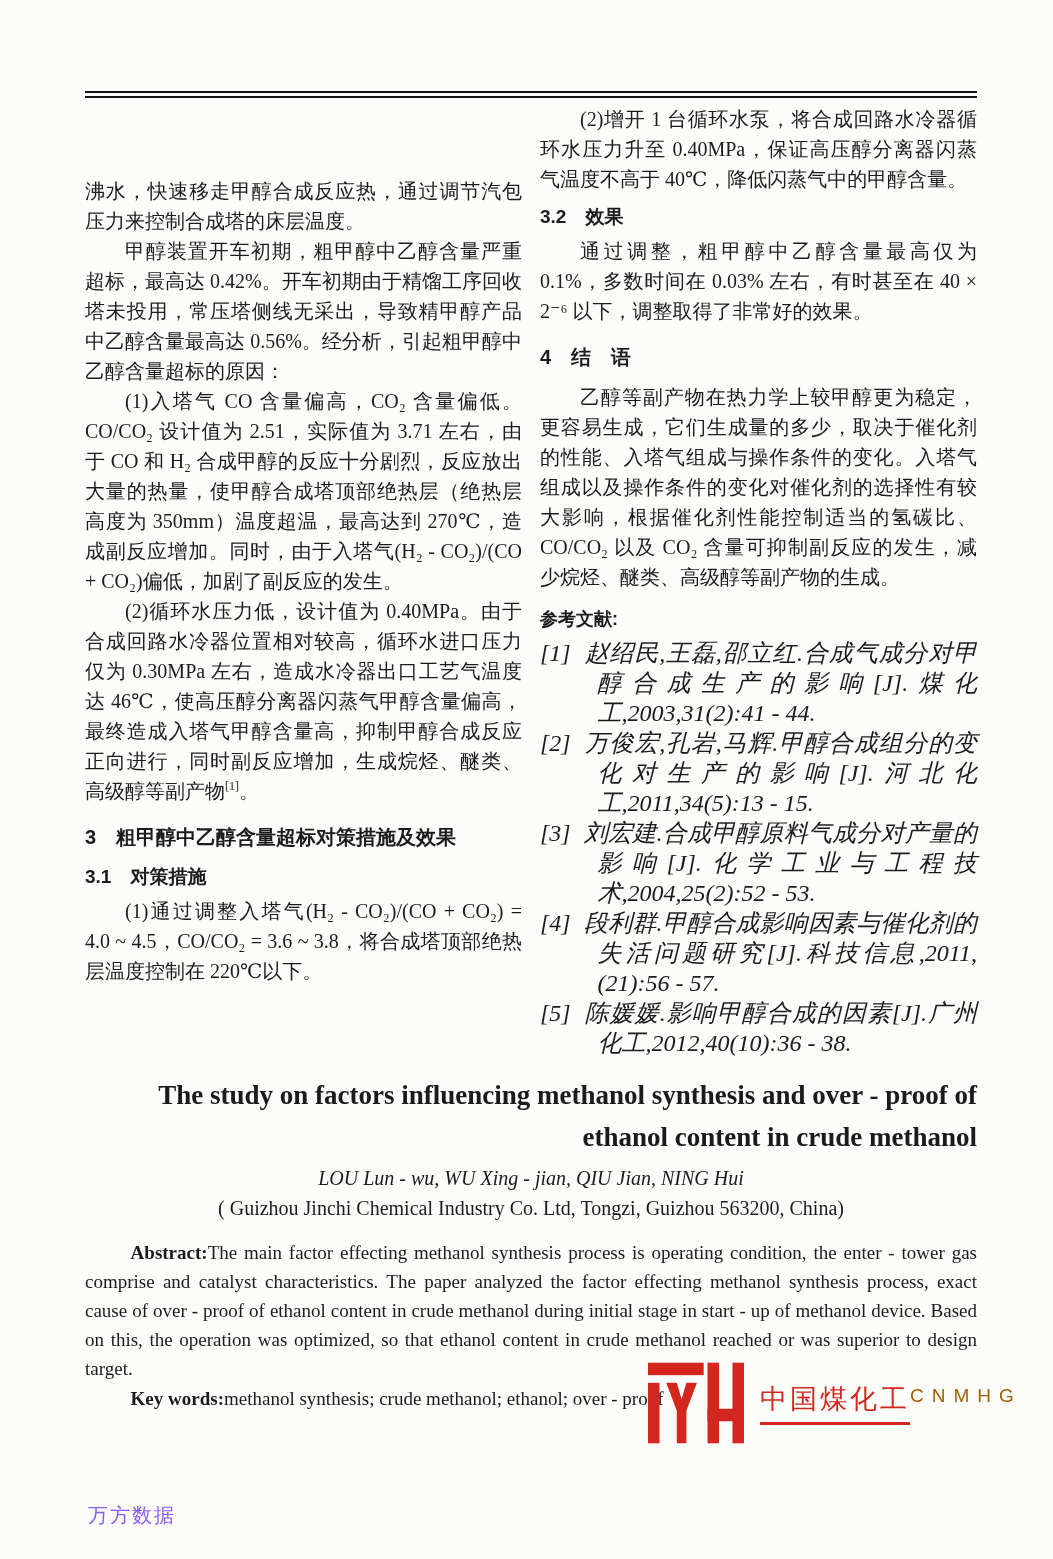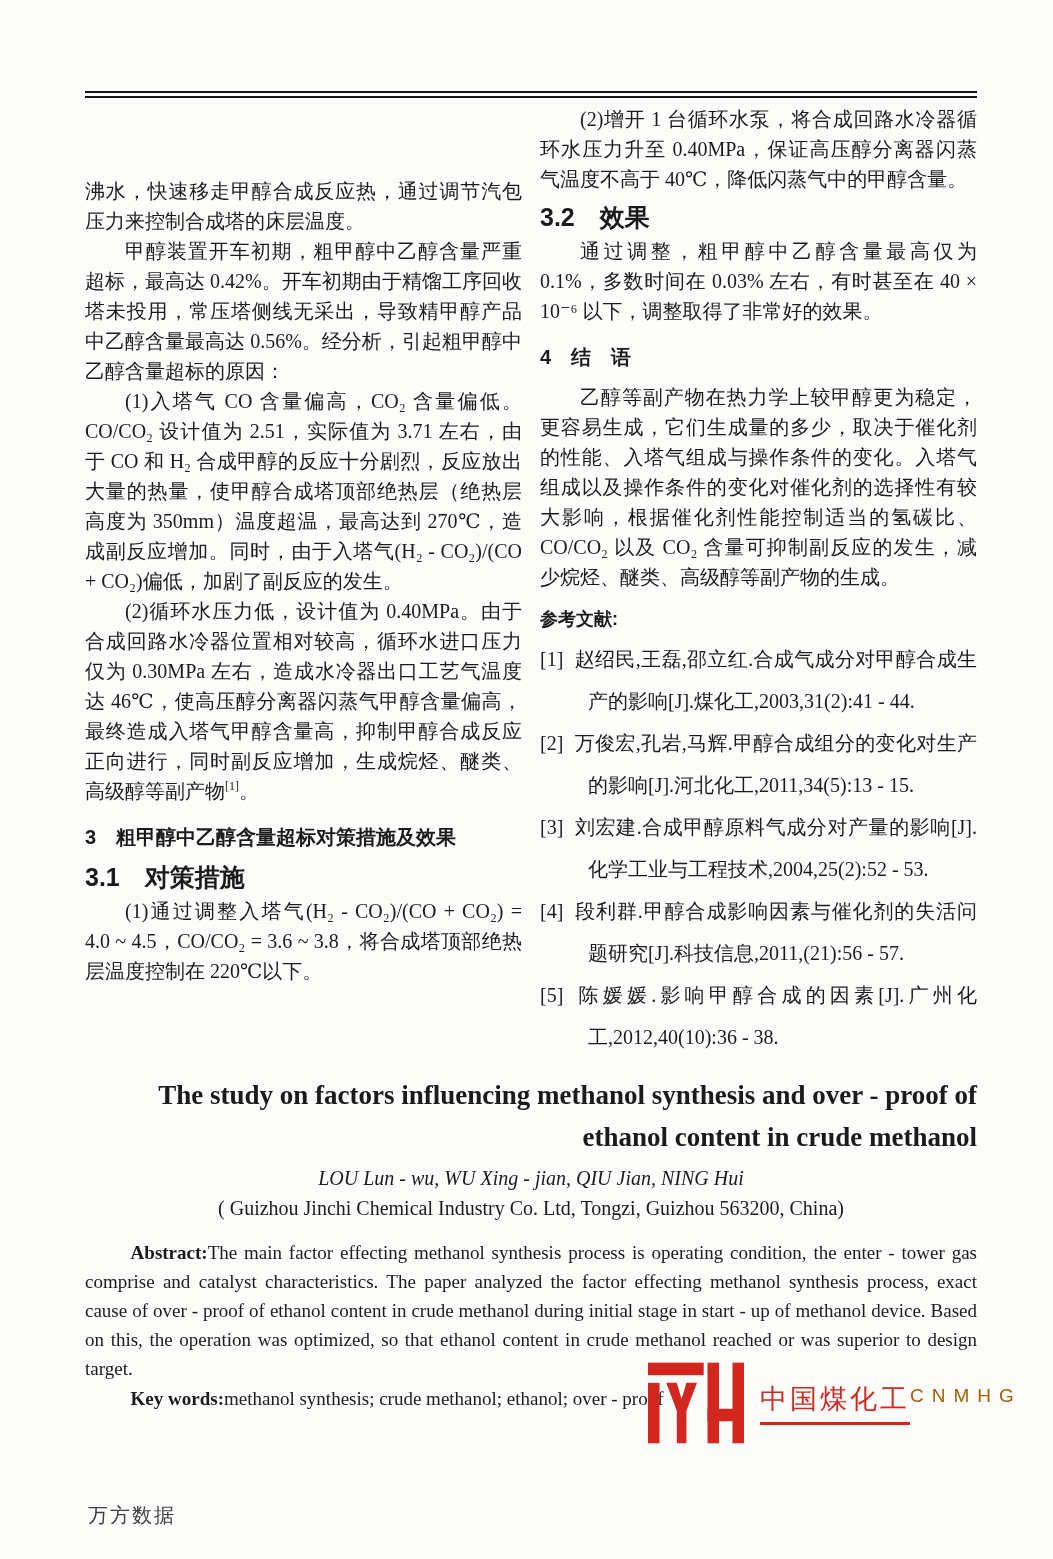--- a/index.html
+++ b/index.html
@@ -25,29 +25,29 @@
   .col { flex:1; font-size:20px; line-height:30px; text-align:justify; }
   p.para { margin:0; text-indent:2em; }
   p.cont { text-indent:0; }
   sup { font-size:12px; line-height:0; }
   h2.sec {
     font-size:20px; font-weight:bold; margin:16px 0 10px;
     font-family:"Liberation Sans","DejaVu Sans",sans-serif;
     text-align:left;
   }
   h3.sub {
-    font-size:25px; font-weight:bold; margin:8px 0 4px;
+    font-size:19px; font-weight:bold; margin:8px 0 4px;
     font-family:"Liberation Sans","DejaVu Sans",sans-serif;
     text-align:left;
   }
   .refs-title {
     font-size:18px; font-weight:bold; margin:12px 0 4px;
     font-family:"Liberation Sans","DejaVu Sans",sans-serif;
   }
-  .refs { font-size:20px; line-height:42px; }
+  .refs { font-size:24px; line-height:30px;font-style:italic; }
   p.ref { margin:0; padding-left:2.4em; text-indent:-2.4em; text-align:justify; }
   p.ref .ref-label { margin-right:0.55em; }
 
   
   .en { margin-top:16px; }
   .en-title { text-align:right; font-size:27px; font-weight:bold; line-height:42px; }
   .en-authors { text-align:center; font-size:20px; font-style:italic; margin-top:9px; }
   .en-affil { text-align:center; font-size:20px; margin-top:7px; }
   .en-abstract { font-size:19px; line-height:29px; text-align:justify; margin:18px 0 0; text-indent:2.4em; }
   .en-abstract b, .en-keywords b { font-weight:bold; }
@@ -63,21 +63,21 @@
     padding-bottom:5px; border-bottom:3px solid #d2261f;
   }
   .logo-en {
     color:#a16207; font-size:19px; letter-spacing:8px; margin-top:4px;
     font-family:"Liberation Sans","DejaVu Sans",sans-serif;
   }
 
   
   .watermark {
     position:absolute; left:88px; top:1502px;
-    color:#404040; font-size:20px; letter-spacing:2px;
+    color:#8b5cf6; font-size:20px; letter-spacing:2px;
     font-family:"Liberation Sans","DejaVu Sans",sans-serif;
   }
 </style>
 </head>
 <body>
 
 <div class="page">
 
   <div class="rule"></div>
 
@@ -88,21 +88,21 @@
       <p class="para">(1)入塔气 CO 含量偏高，CO₂ 含量偏低。CO/CO₂ 设计值为 2.51，实际值为 3.71 左右，由于 CO 和 H₂ 合成甲醇的反应十分剧烈，反应放出大量的热量，使甲醇合成塔顶部绝热层（绝热层高度为 350mm）温度超温，最高达到 270℃，造成副反应增加。同时，由于入塔气(H₂ - CO₂)/(CO + CO₂)偏低，加剧了副反应的发生。</p>
       <p class="para"><span>(2)循环水压力低，设计值为 0.40MPa。由于合成回路水冷器位置相对较高，循环水进口压力仅为 0.30MPa 左右，造成水冷器出口工艺气温度达 46℃，使高压醇分离器闪蒸气甲醇含量偏高，最终造成入塔气甲醇含量高，抑制甲醇合成反应正向进行，同时副反应增加，生成烷烃、醚类、高级醇等副产物</span><sup>[1]</sup><span>。</span></p>
       <h2 class="sec">3　粗甲醇中乙醇含量超标对策措施及效果</h2>
       <h3 class="sub">3.1　对策措施</h3>
       <p class="para">(1)通过调整入塔气(H₂ - CO₂)/(CO + CO₂) = 4.0 ~ 4.5，CO/CO₂ = 3.6 ~ 3.8，将合成塔顶部绝热层温度控制在 220℃以下。</p>
     </div>
 
     <div class="col">
       <p class="para">(2)增开 1 台循环水泵，将合成回路水冷器循环水压力升至 0.40MPa，保证高压醇分离器闪蒸气温度不高于 40℃，降低闪蒸气中的甲醇含量。</p>
       <h3 class="sub">3.2　效果</h3>
-      <p class="para">通过调整，粗甲醇中乙醇含量最高仅为 0.1%，多数时间在 0.03% 左右，有时甚至在 40 × 10⁻⁶ 以下，调整取得了非常好的效果。</p>
+      <p class="para">通过调整，粗甲醇中乙醇含量最高仅为 0.1%，多数时间在 0.03% 左右，有时甚至在 40 × 2⁻⁶ 以下，调整取得了非常好的效果。</p>
       <h2 class="sec">4　结　语</h2>
       <p class="para">乙醇等副产物在热力学上较甲醇更为稳定，更容易生成，它们生成量的多少，取决于催化剂的性能、入塔气组成与操作条件的变化。入塔气组成以及操作条件的变化对催化剂的选择性有较大影响，根据催化剂性能控制适当的氢碳比、CO/CO₂ 以及 CO₂ 含量可抑制副反应的发生，减少烷烃、醚类、高级醇等副产物的生成。</p>
       <div class="refs-title">参考文献:</div>
       <div class="refs">
         <p class="ref"><span class="ref-label">[1]</span><span>赵绍民,王磊,邵立红.合成气成分对甲醇合成生产的影响[J].煤化工,2003,31(2):41 - 44.</span></p>
         <p class="ref"><span class="ref-label">[2]</span><span>万俊宏,孔岩,马辉.甲醇合成组分的变化对生产的影响[J].河北化工,2011,34(5):13 - 15.</span></p>
         <p class="ref"><span class="ref-label">[3]</span><span>刘宏建.合成甲醇原料气成分对产量的影响[J].化学工业与工程技术,2004,25(2):52 - 53.</span></p>
         <p class="ref"><span class="ref-label">[4]</span><span>段利群.甲醇合成影响因素与催化剂的失活问题研究[J].科技信息,2011,(21):56 - 57.</span></p>
         <p class="ref"><span class="ref-label">[5]</span><span>陈媛媛.影响甲醇合成的因素[J].广州化工,2012,40(10):36 - 38.</span></p>
       </div>

